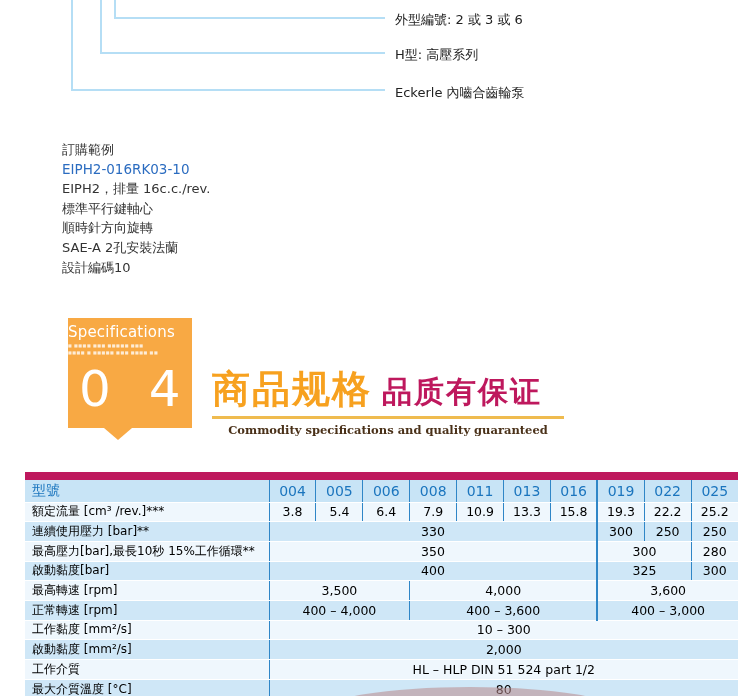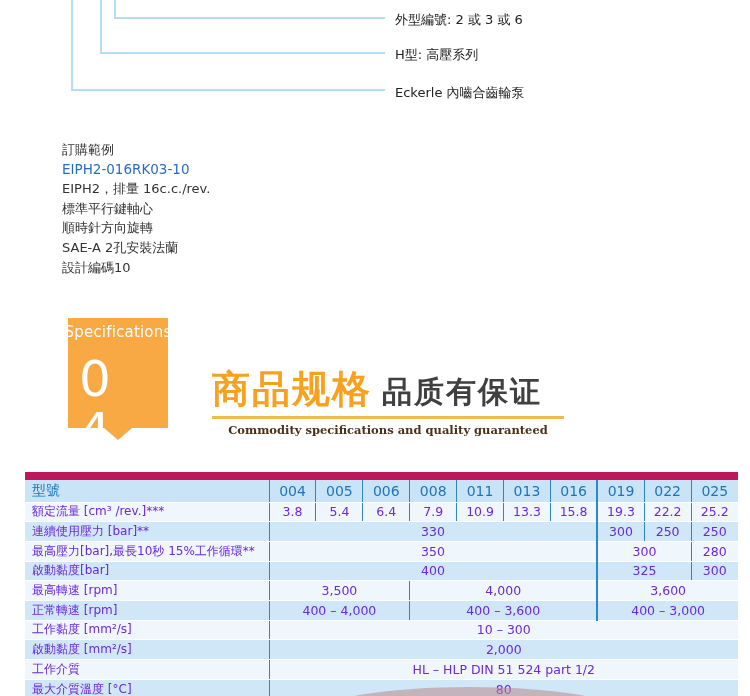--- a/index.html
+++ b/index.html
@@ -17,42 +17,42 @@
   .elbow.e3 { left:71px;  top:0; width:314px; height:91px; }
   .callout-label { position:absolute; left:395px; font-size:13px; color:#222; line-height:16px; white-space:nowrap; }
   .cl1 { top:12px; } .cl2 { top:47px; } .cl3 { top:85px; }
 
   
   #ordering { position:absolute; left:62px; top:140px; font-size:13px; color:#333; }
   #ordering div { line-height:19.6px; white-space:nowrap; }
   #ordering .code { color:#2B6CC0; font-size:13.5px; }
 
   
-  #badge { position:absolute; left:68px; top:318px; width:100px; height:110px;
-    background:#F8A944; color:#fff; display:flex; flex-direction:column; align-items:center; }
+  #badge { position:absolute; left:68px; top:318px; width:124px; height:110px;
+    background:#F8A944; color:#fff; display:flex; flex-direction:column; }
   #badge .spec-label { font-size:15px; margin-top:5px; letter-spacing:0.2px; }
   #badge .fineprint { font-size:4px; line-height:5px; color:rgba(255,255,255,0.78); margin-top:2px; letter-spacing:0.5px; white-space:nowrap; overflow:hidden; max-width:92px; }
   #badge .big-num { font-size:50px; line-height:52px; letter-spacing:11px; margin-top:8px; padding-left:11px; }
   #badge-pointer { position:absolute; left:104px; top:428px; width:0; height:0;
     border-left:14px solid transparent; border-right:14px solid transparent; border-top:12px solid #F8A944; }
 
   #section-title { position:absolute; left:212px; top:364px; width:352px; }
   .title-line { border-bottom:3px solid #EFBB4F; padding-bottom:1px; white-space:nowrap; }
   .title-cn { font-size:38px; font-weight:bold; color:#F7A11F; letter-spacing:2px; }
-  .subtitle-cn { font-size:30px; font-weight:600; color:#404040; letter-spacing:2px; margin-left:10px; }
+  .subtitle-cn { font-size:30px; font-weight:600; color:#be185d; letter-spacing:2px; margin-left:10px; }
   .caption-en { margin-top:4px; text-align:center; font-family:"DejaVu Serif","Liberation Serif",serif;
     font-weight:bold; font-size:11.5px; color:#4A3119; }
 
   
   #spec-table { position:absolute; left:25px; top:472px; width:713px;
     border-collapse:collapse; table-layout:fixed; border-top:8px solid #be185d; }
   #spec-table th, #spec-table td { border-bottom:1px solid #ffffff; vertical-align:middle; overflow:hidden; white-space:nowrap; }
   #spec-table th { background:#C8E4F6; height:26px; color:#1B75BE; font-weight:500; font-size:14px; }
   #spec-table th.lbl { text-align:left; padding-left:7px; }
-  #spec-table td { height:19.7px; font-size:12.5px; color:#6d28d9; text-align:center; }
+  #spec-table td { height:19.7px; font-size:12.5px; color:#000000; text-align:center; }
   #spec-table td.lbl { text-align:left; padding-left:7px; font-size:12px; }
   tr.pale td { background:#EFF7FD; }
   tr.blue td { background:#CFE7F7; }
   .b  { border-left:1.5px solid #2F86C7; }
   .bt { border-left:2px solid #2F86C7; }
 
   
   #watermark { position:absolute; left:320px; top:687px; width:300px; height:50px;
     border-radius:50%; background:rgba(186,138,140,0.55); pointer-events:none; }
 </style>

